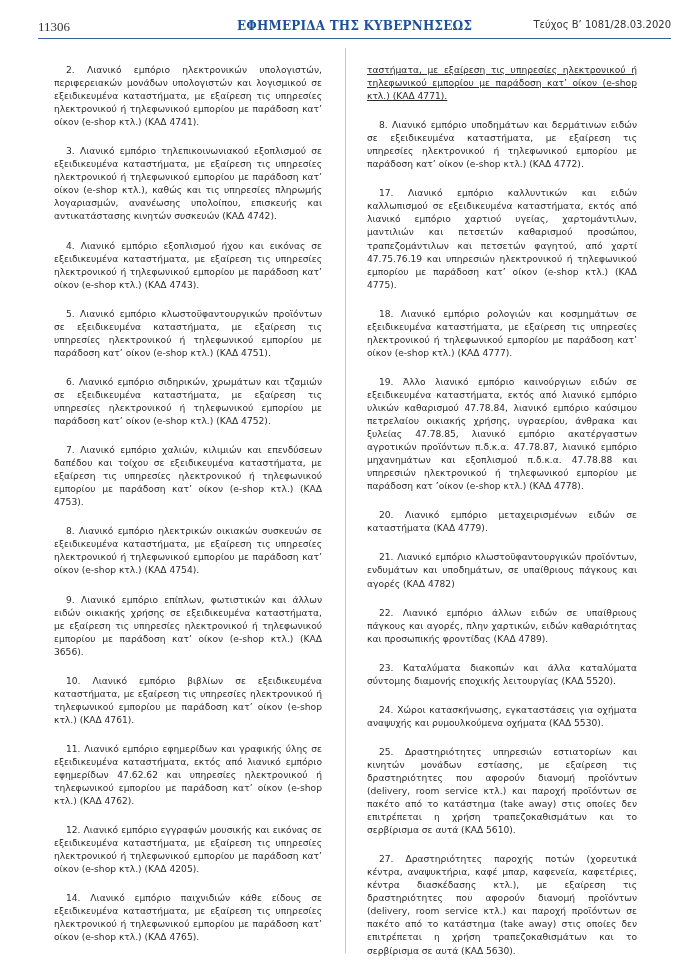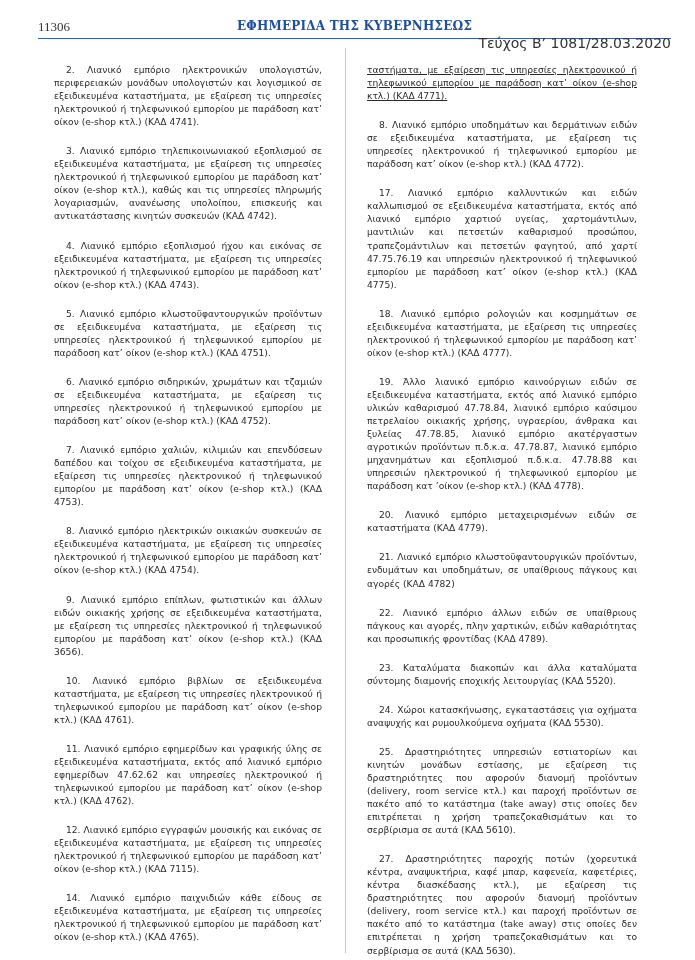--- a/index.html
+++ b/index.html
@@ -4,21 +4,21 @@
 <style>
   html, body { margin: 0; padding: 0; background: #ffffff; }
   body { width: 695px; height: 960px; position: relative; overflow: hidden;
          font-family: "DejaVu Sans", sans-serif; color: #2b2b2b; }
   .header { position: absolute; left: 38px; right: 24px; top: 14px; height: 24px;
             border-bottom: 1.5px solid #3a5f9a; }
   .hdr-page { position: absolute; left: 0; top: 5px; font-size: 13px; color: #333; font-family: Liberation Serif, serif; }
   .hdr-title { position: absolute; left: 0; right: 0; top: 5px; text-align: center;
                font-family: "DejaVu Serif", serif; font-size: 12px; font-weight: bold;
                color: #1f4f9a; letter-spacing: 0.2px; }
-  .hdr-issue { position: absolute; right: 0; top: 5px; font-size: 14px; color: #333; margin-top: 16px; }
+  .hdr-issue { position: absolute; right: 0; top: 5px; font-size: 10px; color: #333; }
   .col { position: absolute; top: 48px; font-size: 9.15px; line-height: 13.05px;
          text-align: justify; color: #2b2b2b; }
   .col-left { left: 38px; width: 300px; }
   .col-right { left: 351px; width: 302px; }
   .divider { position: absolute; left: 345px; top: 48px; width: 1px; height: 905px; background: #b8c8e0; }
   .para { margin: 16px; text-indent: 12px; }
   .para.cont { text-indent: 0; text-decoration: underline; }
 </style>
 </head>
 <body>
@@ -33,21 +33,21 @@
   <p class="para">2. Λιανικό εμπόριο ηλεκτρονικών υπολογιστών, περιφερειακών μονάδων υπολογιστών και λογισμικού σε εξειδικευμένα καταστήματα, με εξαίρεση τις υπηρεσίες ηλεκτρονικού ή τηλεφωνικού εμπορίου με παράδοση κατ’ οίκον (e-shop κτλ.) (ΚΑΔ 4741).</p>
   <p class="para">3. Λιανικό εμπόριο τηλεπικοινωνιακού εξοπλισμού σε εξειδικευμένα καταστήματα, με εξαίρεση τις υπηρεσίες ηλεκτρονικού ή τηλεφωνικού εμπορίου με παράδοση κατ’ οίκον (e-shop κτλ.), καθώς και τις υπηρεσίες πληρωμής λογαριασμών, ανανέωσης υπολοίπου, επισκευής και αντικατάστασης κινητών συσκευών (ΚΑΔ 4742).</p>
   <p class="para">4. Λιανικό εμπόριο εξοπλισμού ήχου και εικόνας σε εξειδικευμένα καταστήματα, με εξαίρεση τις υπηρεσίες ηλεκτρονικού ή τηλεφωνικού εμπορίου με παράδοση κατ’ οίκον (e-shop κτλ.) (ΚΑΔ 4743).</p>
   <p class="para">5. Λιανικό εμπόριο κλωστοϋφαντουργικών προϊόντων σε εξειδικευμένα καταστήματα, με εξαίρεση τις υπηρεσίες ηλεκτρονικού ή τηλεφωνικού εμπορίου με παράδοση κατ’ οίκον (e-shop κτλ.) (ΚΑΔ 4751).</p>
   <p class="para">6. Λιανικό εμπόριο σιδηρικών, χρωμάτων και τζαμιών σε εξειδικευμένα καταστήματα, με εξαίρεση τις υπηρεσίες ηλεκτρονικού ή τηλεφωνικού εμπορίου με παράδοση κατ’ οίκον (e-shop κτλ.) (ΚΑΔ 4752).</p>
   <p class="para">7. Λιανικό εμπόριο χαλιών, κιλιμιών και επενδύσεων δαπέδου και τοίχου σε εξειδικευμένα καταστήματα, με εξαίρεση τις υπηρεσίες ηλεκτρονικού ή τηλεφωνικού εμπορίου με παράδοση κατ’ οίκον (e-shop κτλ.) (ΚΑΔ 4753).</p>
   <p class="para">8. Λιανικό εμπόριο ηλεκτρικών οικιακών συσκευών σε εξειδικευμένα καταστήματα, με εξαίρεση τις υπηρεσίες ηλεκτρονικού ή τηλεφωνικού εμπορίου με παράδοση κατ’ οίκον (e-shop κτλ.) (ΚΑΔ 4754).</p>
   <p class="para">9. Λιανικό εμπόριο επίπλων, φωτιστικών και άλλων ειδών οικιακής χρήσης σε εξειδικευμένα καταστήματα, με εξαίρεση τις υπηρεσίες ηλεκτρονικού ή τηλεφωνικού εμπορίου με παράδοση κατ’ οίκον (e-shop κτλ.) (ΚΑΔ 3656).</p>
   <p class="para">10. Λιανικό εμπόριο βιβλίων σε εξειδικευμένα καταστήματα, με εξαίρεση τις υπηρεσίες ηλεκτρονικού ή τηλεφωνικού εμπορίου με παράδοση κατ’ οίκον (e-shop κτλ.) (ΚΑΔ 4761).</p>
   <p class="para">11. Λιανικό εμπόριο εφημερίδων και γραφικής ύλης σε εξειδικευμένα καταστήματα, εκτός από λιανικό εμπόριο εφημερίδων 47.62.62 και υπηρεσίες ηλεκτρονικού ή τηλεφωνικού εμπορίου με παράδοση κατ’ οίκον (e-shop κτλ.) (ΚΑΔ 4762).</p>
-  <p class="para">12. Λιανικό εμπόριο εγγραφών μουσικής και εικόνας σε εξειδικευμένα καταστήματα, με εξαίρεση τις υπηρεσίες ηλεκτρονικού ή τηλεφωνικού εμπορίου με παράδοση κατ’ οίκον (e-shop κτλ.) (ΚΑΔ 7115).</p>
+  <p class="para">12. Λιανικό εμπόριο εγγραφών μουσικής και εικόνας σε εξειδικευμένα καταστήματα, με εξαίρεση τις υπηρεσίες ηλεκτρονικού ή τηλεφωνικού εμπορίου με παράδοση κατ’ οίκον (e-shop κτλ.) (ΚΑΔ 4205).</p>
   <p class="para">14. Λιανικό εμπόριο παιχνιδιών κάθε είδους σε εξειδικευμένα καταστήματα, με εξαίρεση τις υπηρεσίες ηλεκτρονικού ή τηλεφωνικού εμπορίου με παράδοση κατ’ οίκον (e-shop κτλ.) (ΚΑΔ 4765).</p>
   <p class="para">15. Λιανικό εμπόριο ενδυμάτων σε εξειδικευμένα κα-</p>
 </div>
 
 <div class="divider"></div>
 
 <div class="col col-right">
   <p class="para cont">ταστήματα, με εξαίρεση τις υπηρεσίες ηλεκτρονικού ή τηλεφωνικού εμπορίου με παράδοση κατ’ οίκον (e-shop κτλ.) (ΚΑΔ 4771).</p>
   <p class="para">8. Λιανικό εμπόριο υποδημάτων και δερμάτινων ειδών σε εξειδικευμένα καταστήματα, με εξαίρεση τις υπηρεσίες ηλεκτρονικού ή τηλεφωνικού εμπορίου με παράδοση κατ’ οίκον (e-shop κτλ.) (ΚΑΔ 4772).</p>
   <p class="para">17. Λιανικό εμπόριο καλλυντικών και ειδών καλλωπισμού σε εξειδικευμένα καταστήματα, εκτός από λιανικό εμπόριο χαρτιού υγείας, χαρτομάντιλων, μαντιλιών και πετσετών καθαρισμού προσώπου, τραπεζομάντιλων και πετσετών φαγητού, από χαρτί 47.75.76.19 και υπηρεσιών ηλεκτρονικού ή τηλεφωνικού εμπορίου με παράδοση κατ’ οίκον (e-shop κτλ.) (ΚΑΔ 4775).</p>

